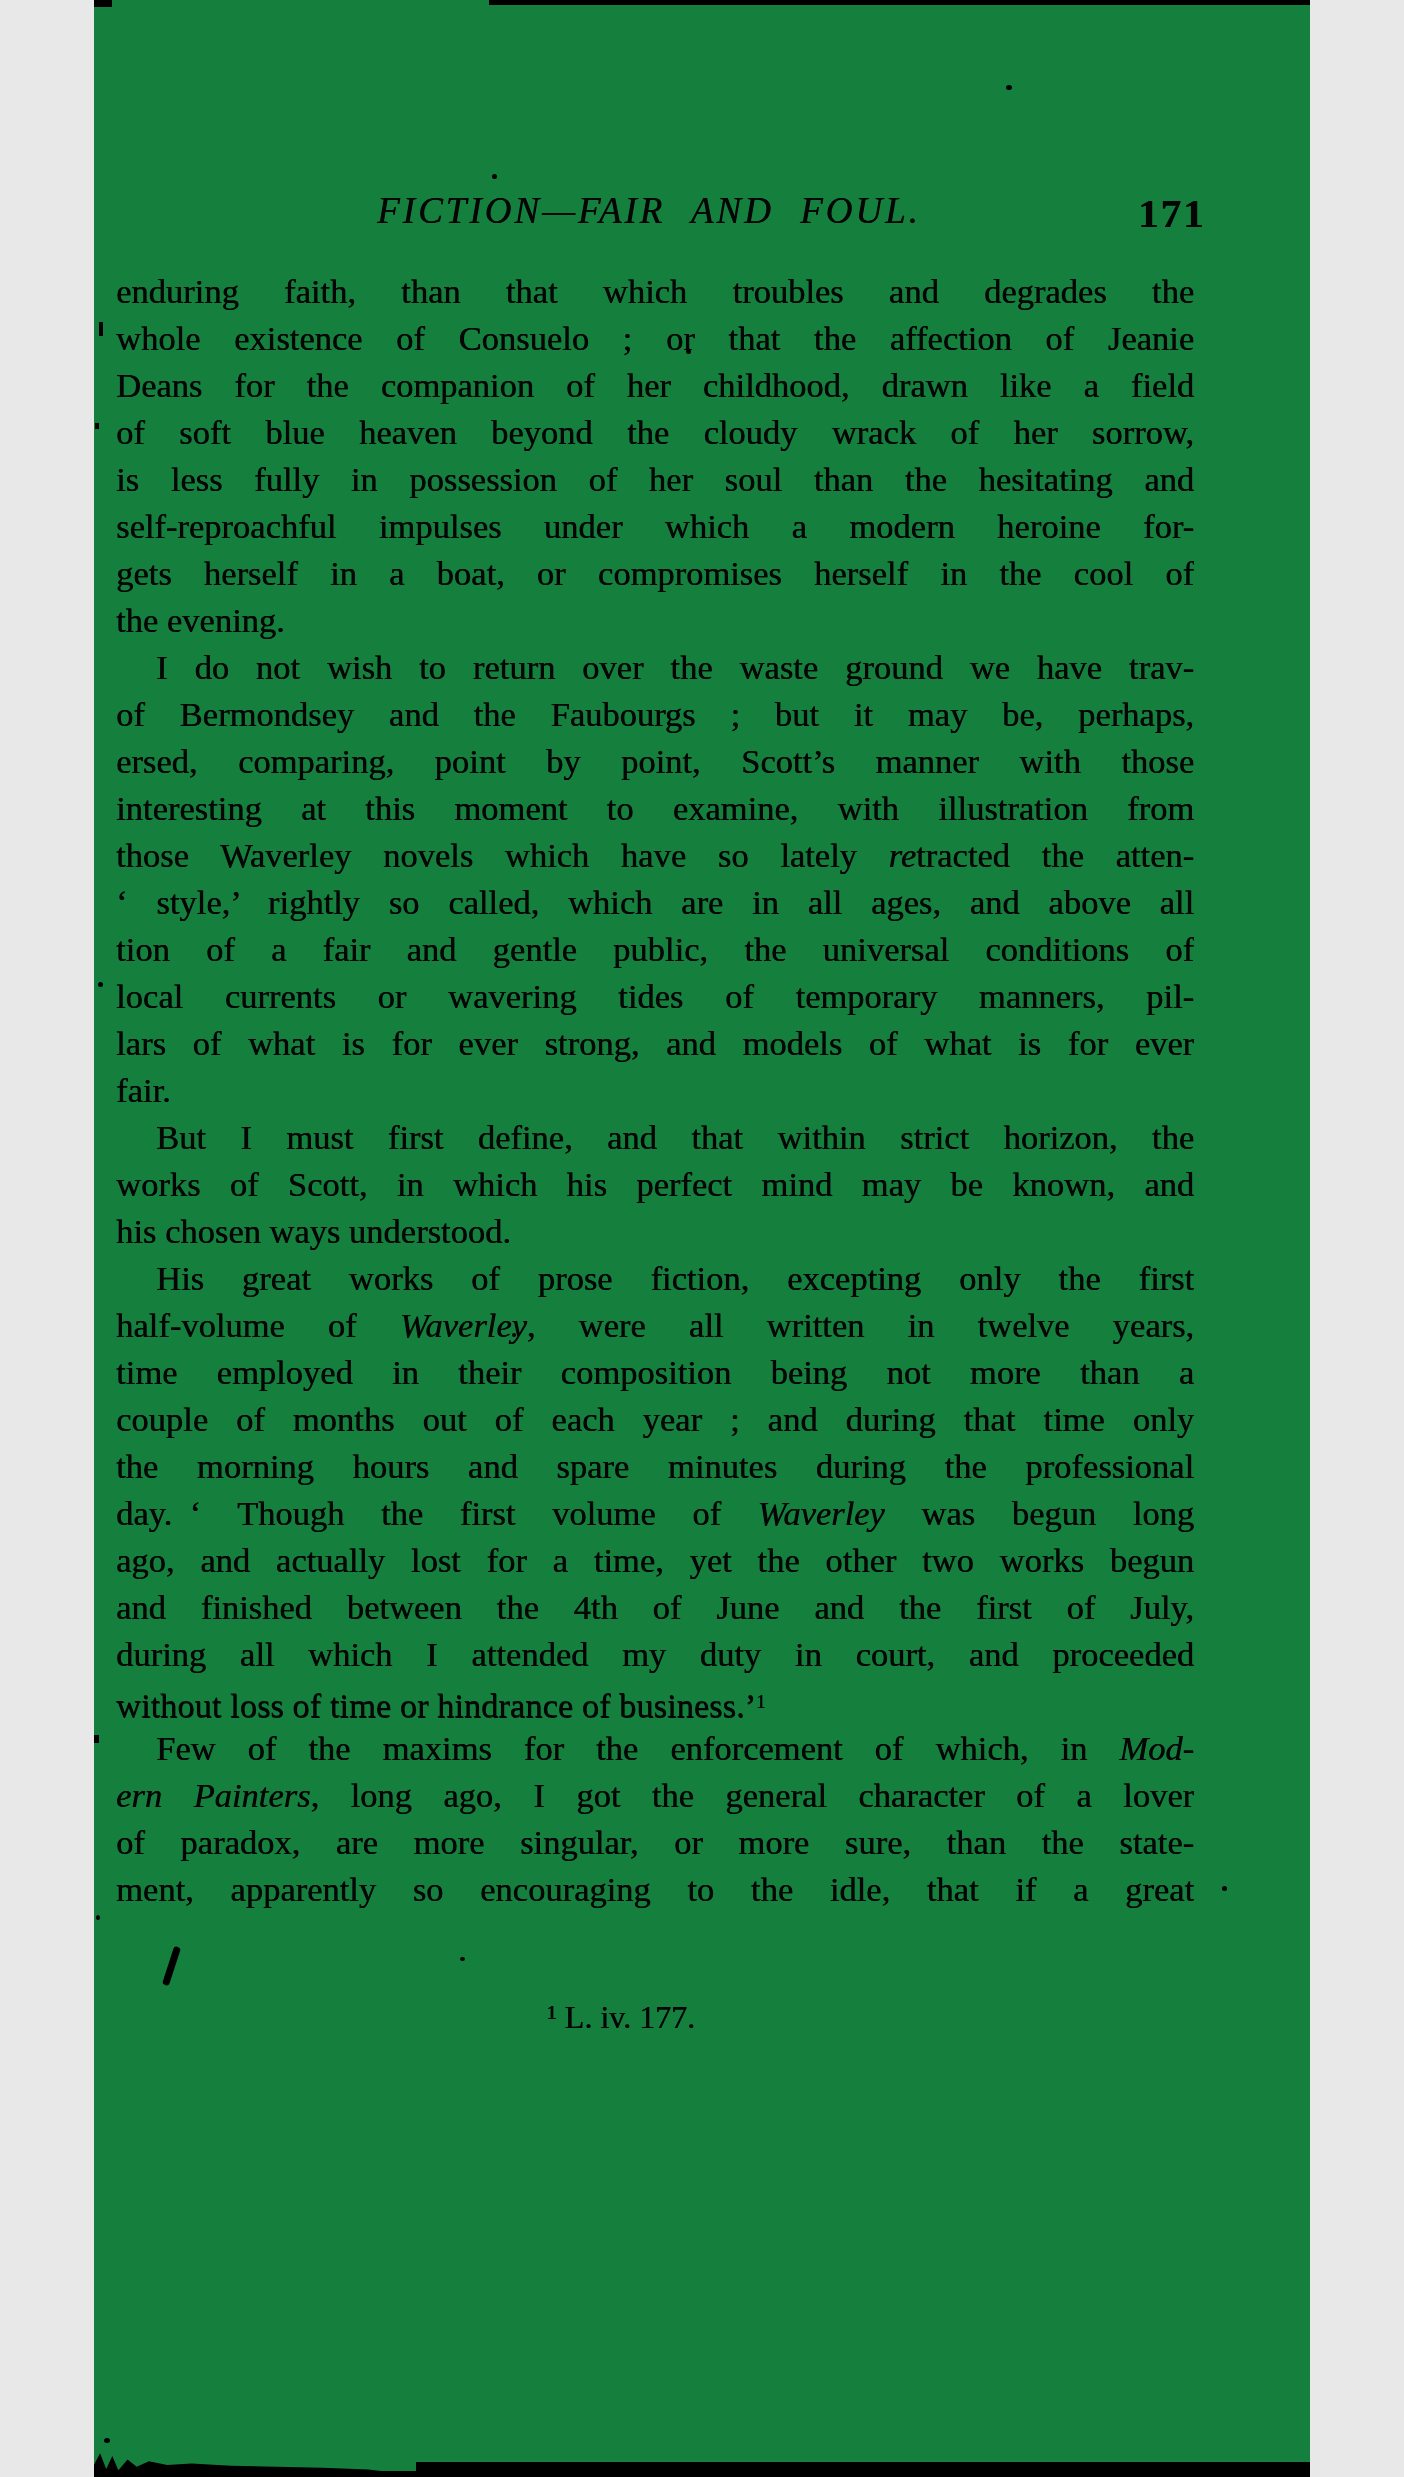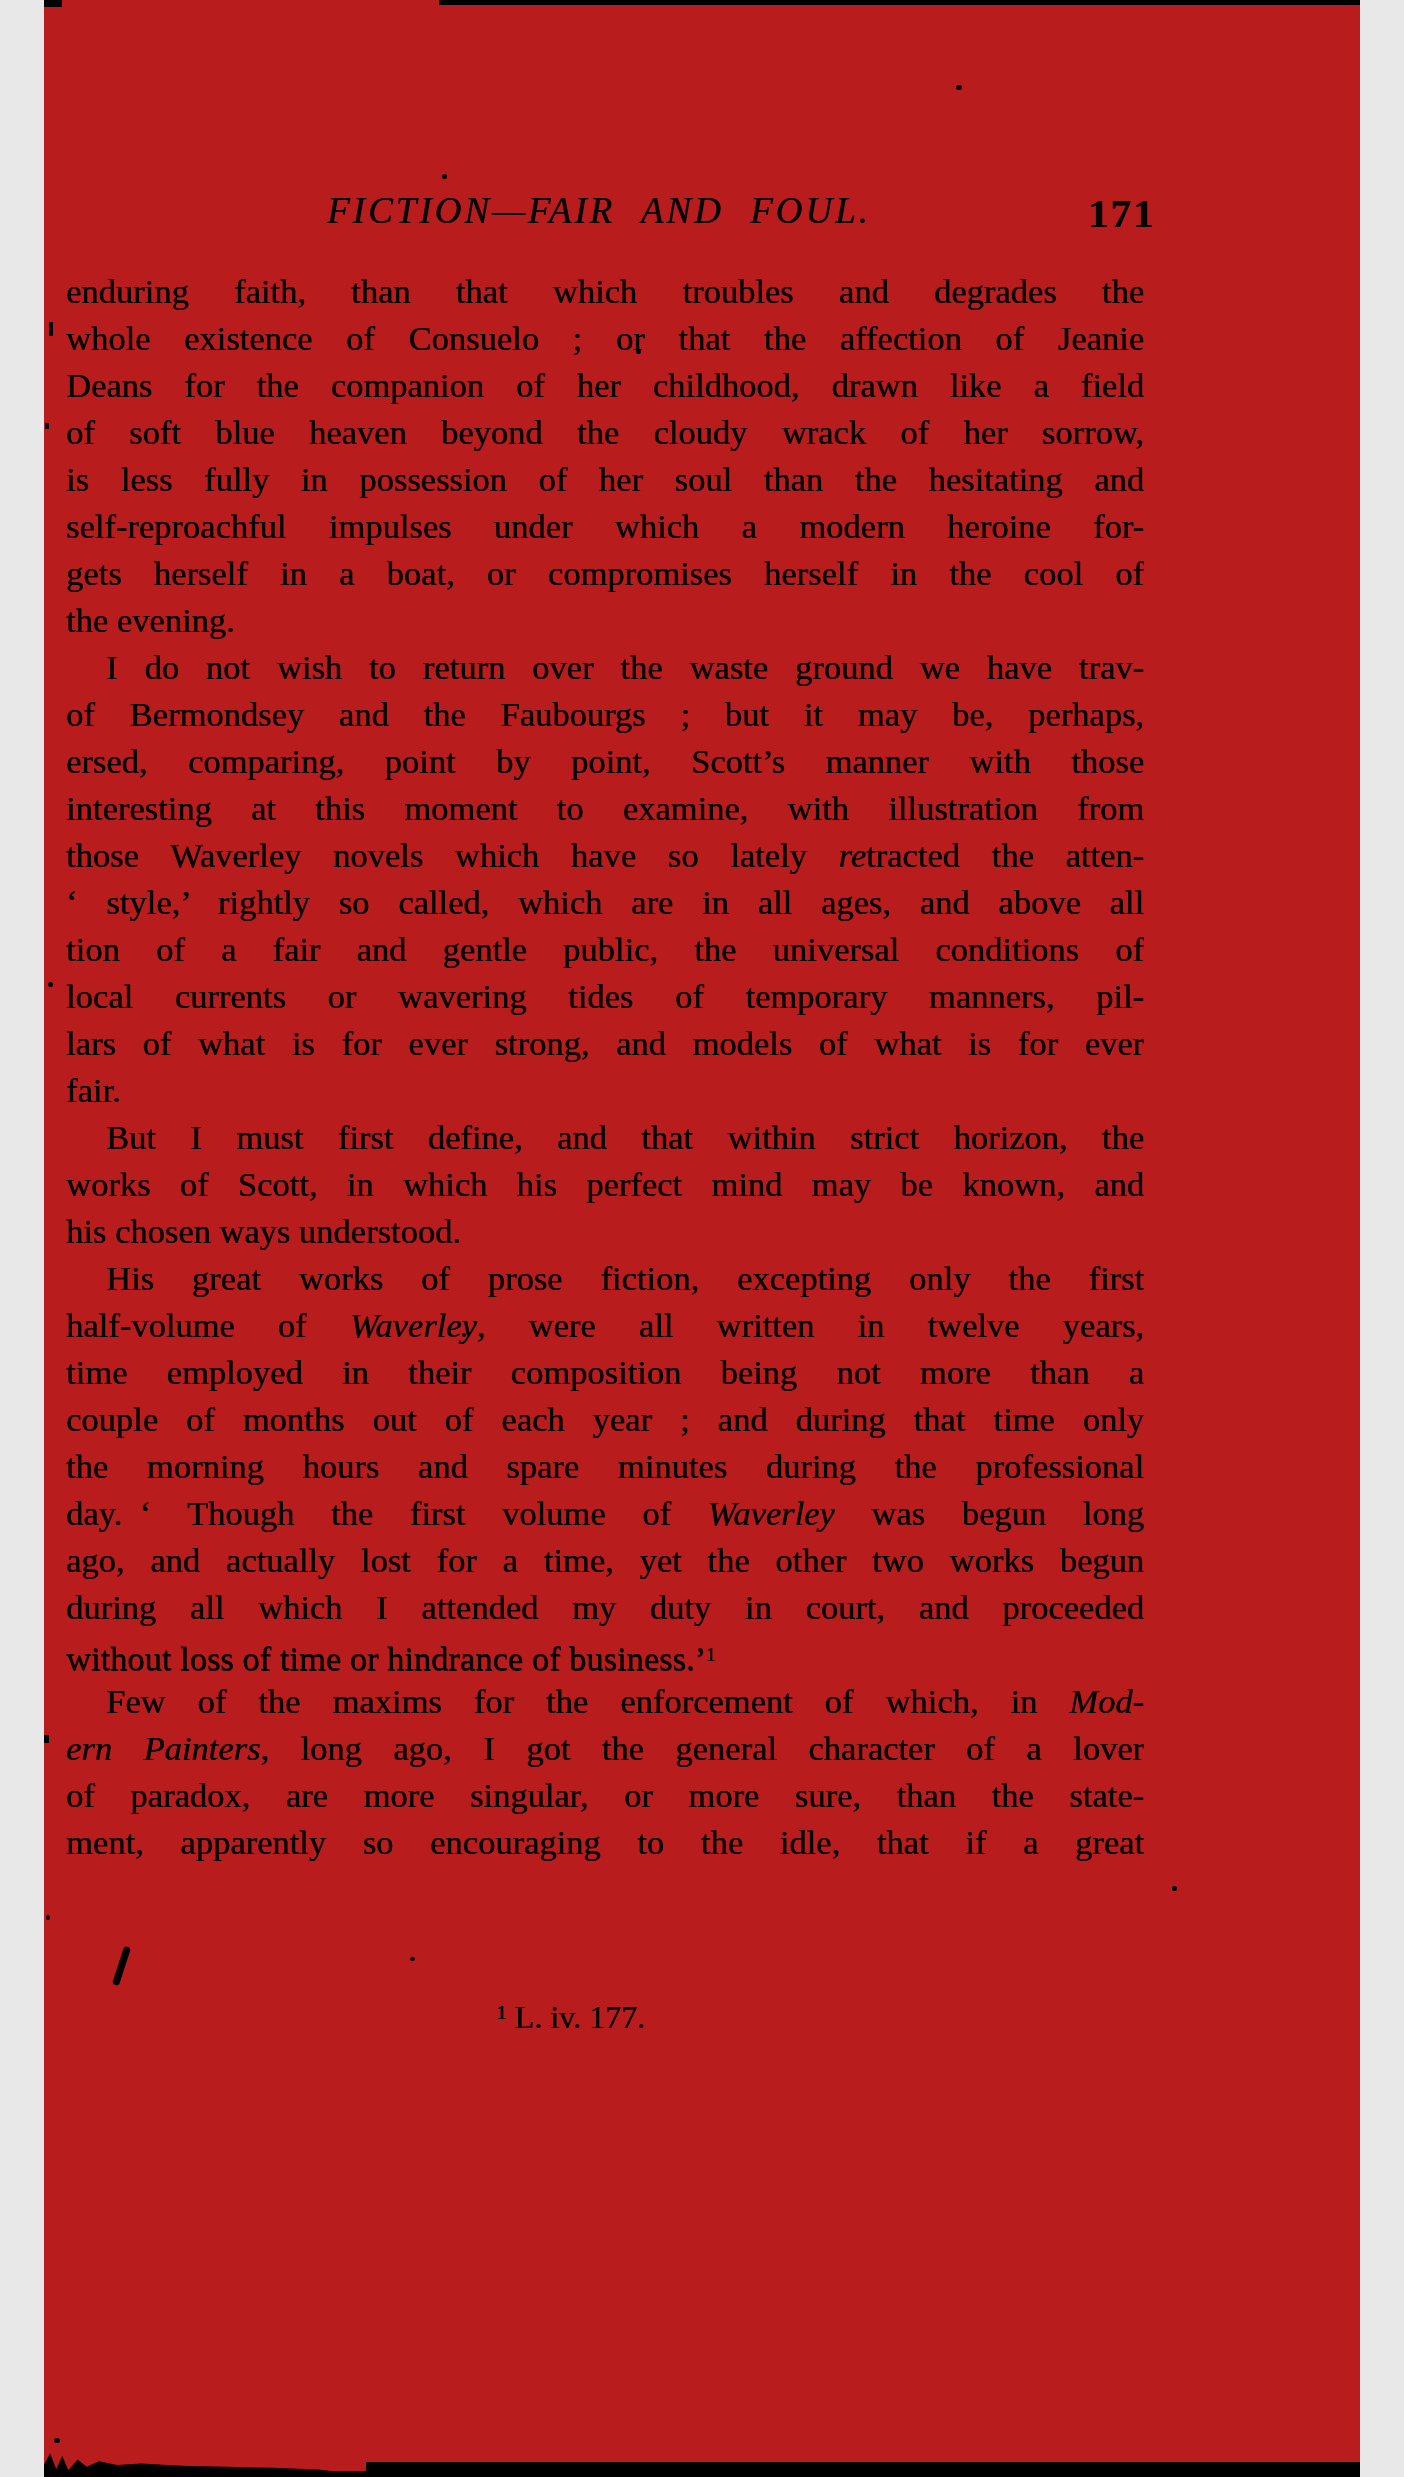--- a/index.html
+++ b/index.html
@@ -1,18 +1,18 @@
 <!DOCTYPE html>
 <html><head>
 <meta charset="utf-8">
 <style>
   html,body{margin:0;padding:0;background:#e8e8e8;}
   .page{
-    position:relative;width:1316px;height:2477px;margin:0 auto;
-    background:#b91c1c;color:#060606;
+    position:relative;width:1216px;height:2477px;margin:0 auto;
+    background:#15803d;color:#060606;
     font-family:"Liberation Serif","DejaVu Serif",serif;
     overflow:hidden;
   }
   .running-head{
     position:absolute;left:283px;top:189px;
     font-style:italic;font-size:37px;line-height:44px;
     letter-spacing:3px;word-spacing:14px;white-space:nowrap;
     text-shadow:0.5px 0.4px 0 #060606;
   }
   .pagenum{
@@ -85,20 +85,21 @@
       <div class="line indent"><span>But I must first define, and that within strict horizon, the</span></div>
       <div class="line"><span>works of Scott, in which his perfect mind may be known, and</span></div>
       <div class="line last"><span>his chosen ways understood.</span></div>
       <div class="line indent"><span>His great works of prose fiction, excepting only the first</span></div>
       <div class="line"><span>half-volume of </span><span class="it">Waverley</span><span>, were all written in twelve years,</span></div>
       <div class="line"><span>time employed in their composition being not more than a</span></div>
       <div class="line"><span>couple of months out of each year ; and during that time only</span></div>
       <div class="line"><span>the morning hours and spare minutes during the professional</span></div>
       <div class="line"><span>day. ‘ Though the first volume of </span><span class="it">Waverley</span><span> was begun long</span></div>
       <div class="line"><span>ago, and actually lost for a time, yet the other two works begun</span></div>
+      <div class="line"><span>and finished between the 4th of June and the first of July,</span></div>
       <div class="line"><span>during all which I attended my duty in court, and proceeded</span></div>
       <div class="line last"><span>without loss of time or hindrance of business.’</span><span class="sup">1</span></div>
       <div class="line indent"><span>Few of the maxims for the enforcement of which, in </span><span class="it">Mod-</span></div>
       <div class="line"><span class="it">ern Painters</span><span>, long ago, I got the general character of a lover</span></div>
       <div class="line"><span>of paradox, are more singular, or more sure, than the state-</span></div>
       <div class="line"><span>ment, apparently so encouraging to the idle, that if a great</span></div>
     </div>
 
   <div class="stray-slash"></div>
 

